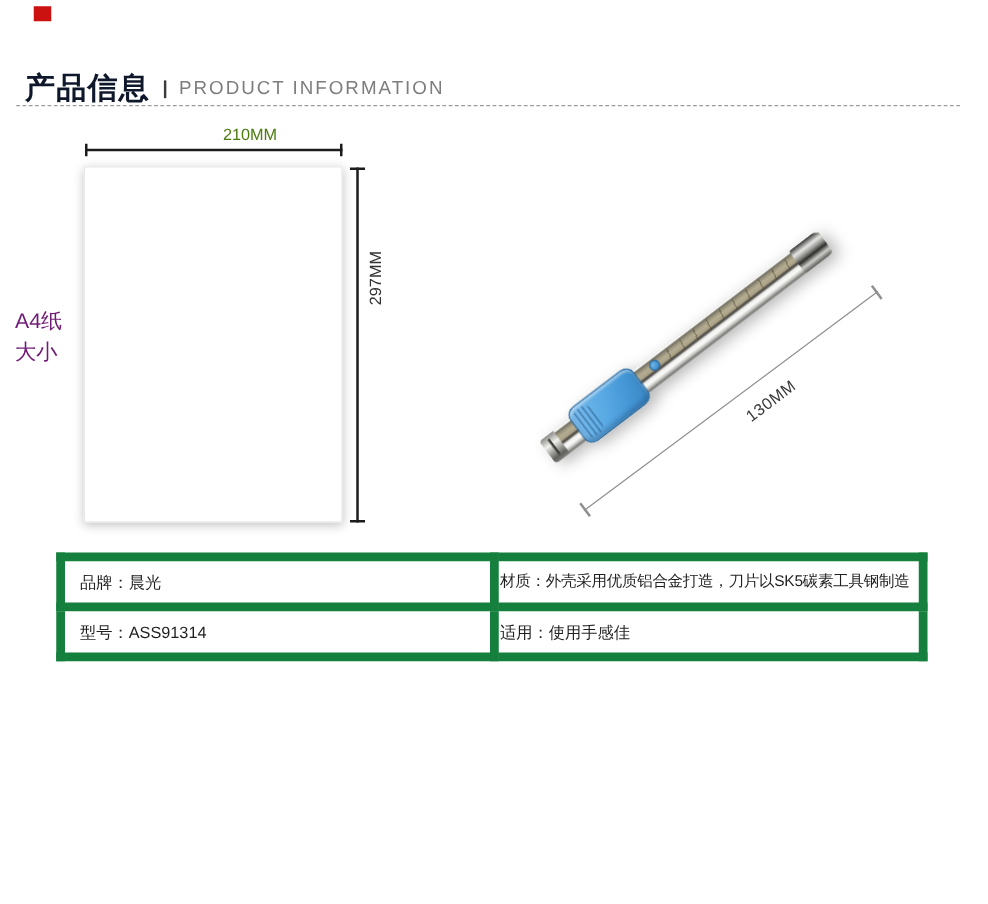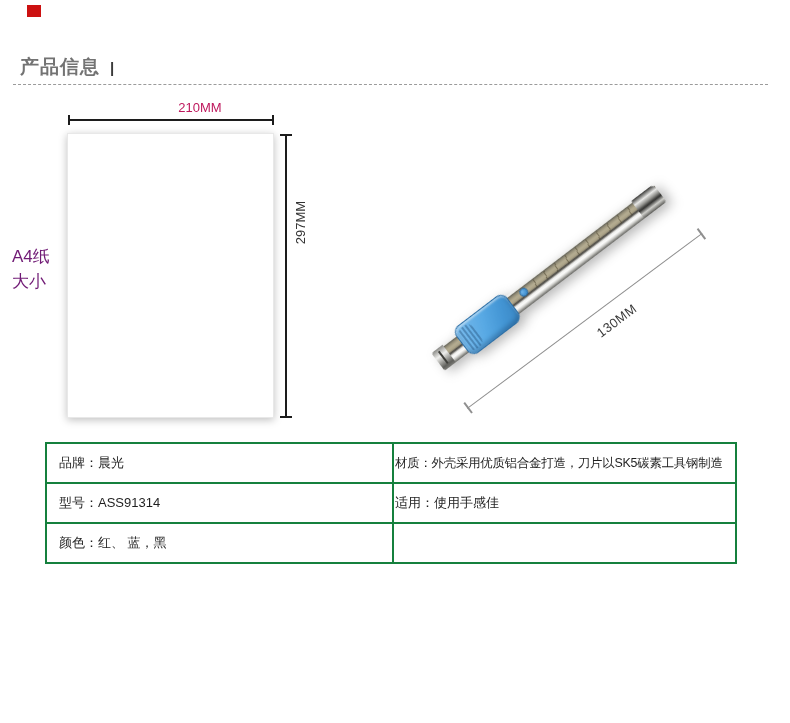--- a/index.html
+++ b/index.html
@@ -6,34 +6,34 @@
   html,body { background:#ffffff; }
   body { font-family:"Liberation Sans","DejaVu Sans",sans-serif; }
   #stage {
     position:relative; width:790px; height:723px; background:#ffffff;
     overflow:hidden; margin:0 auto;
   }
 
   
   .red-square { position:absolute; left:27px; top:5px; width:14px; height:12px; background:#cc1111; }
   .hdr { position:absolute; left:20px; top:54px; display:flex; align-items:center; white-space:nowrap; }
-  .hdr-cn { font-size:19px; font-weight:bold; color:#737373; letter-spacing:1px; }
+  .hdr-cn { font-size:24px; font-weight:bold; color:#0f172a; letter-spacing:1px; }
   .hdr-sep { font-size:15px; font-weight:bold; color:#3a3a3a; margin:0 9px 0 10px; }
   .hdr-en { font-size:15px; color:#7d7d7d; letter-spacing:1.6px; }
   .hdr-dash { position:absolute; left:13px; top:84px; width:755px; border-top:1px dashed #9b9b9b; }
 
   
   .paper { position:absolute; left:67px; top:133px; width:207px; height:285px;
            background:#ffffff; border:1px solid #e8e8e8;
            box-shadow:0 2px 8px rgba(0,0,0,0.25); }
   .dim-h { position:absolute; left:68px; top:119px; width:206px; height:2px; background:#1c1c1c; }
   .dim-h .tick { position:absolute; width:2px; height:10px; top:-4px; background:#1c1c1c; }
   .dim-h .tick.t-l { left:0; } .dim-h .tick.t-r { right:0; }
   .dim-h-label { position:absolute; left:158px; top:100px; width:84px; text-align:center;
-                 font-size:13px; color:#be185d; }
+                 font-size:13px; color:#4d7c0f; }
   .dim-v { position:absolute; left:285px; top:134px; width:2px; height:284px; background:#1c1c1c; }
   .dim-v .tick { position:absolute; width:12px; height:2px; left:-5px; background:#1c1c1c; }
   .dim-v .tick.t-t { top:0; } .dim-v .tick.t-b { bottom:0; }
   .dim-v-label { position:absolute; left:262px; top:215px; width:76px; height:15px; text-align:center;
                  font-size:13px; color:#333333; transform:rotate(-90deg); }
   .a4-label { position:absolute; left:12px; top:244px; font-size:17px; line-height:25px;
               color:#701a75; white-space:pre-line; }
 
   
   .knife { position:absolute; left:438px; top:351px; width:279px; height:22px;
@@ -62,39 +62,40 @@
   .dim-diag { position:absolute; left:467px; top:408px; width:293px; height:1px; background:#8f8f8f;
     transform:rotate(-36.7deg); transform-origin:0 0; }
   .dim-diag .tick { position:absolute; width:2px; height:13px; top:-6px; background:#8f8f8f; }
   .dim-diag .tick.t-l { left:0; } .dim-diag .tick.t-r { right:0; }
   .dim-diag-label { position:absolute; left:577px; top:313px; width:80px; height:16px; text-align:center;
     font-size:13px; color:#3a3a3a; transform:rotate(-37deg); letter-spacing:0.5px; }
 
   
   .spec { position:absolute; left:45px; top:442px; width:690px;
           border-collapse:collapse; table-layout:fixed; }
-  .spec td { border:2px solid #15803d; font-size:13px; color:#1f1f1f;
+  .spec td { border:7px solid #15803d; font-size:13px; color:#1f1f1f;
              padding:0 10px 0 12px; height:40px; vertical-align:middle;
              white-space:nowrap; overflow:visible; background:#ffffff; }
   .spec td.c2 { padding-left:1px; }
   .spec td.tight { font-size:12.4px; letter-spacing:-0.2px; }
   .spec td.feature { height:104px; white-space:pre-line; line-height:32px; padding-left:12px; }
 
   .col1 { width:347px; } .col2 { width:343px; }
 </style>
 </head>
 <body>
 
 <div id="stage">
 
   <div class="red-square"></div>
 
   <div class="hdr">
     <span class="hdr-cn">产品信息</span>
     <span class="hdr-sep">|</span>
+    <span class="hdr-en">PRODUCT INFORMATION</span>
   </div>
   <div class="hdr-dash"></div>
 
   <div class="dim-h">
     <span class="tick t-l"></span>
     <span class="tick t-r"></span>
   </div>
   <div class="dim-h-label">210MM</div>
   <div class="paper"></div>
   <div class="dim-v">
@@ -130,20 +131,16 @@
       </colgroup>
     <tbody>
       <tr>
         <td>品牌：晨光</td>
         <td class="c2 tight">材质：外壳采用优质铝合金打造，刀片以SK5碳素工具钢制造</td>
       </tr>
       <tr>
         <td>型号：ASS91314</td>
         <td class="c2">适用：使用手感佳</td>
       </tr>
-      <tr>
-        <td>颜色：红、 蓝，黑</td>
-        <td class="c2"></td>
-      </tr>
     </tbody>
   </table>
 
 </div>
 
 </body></html>

